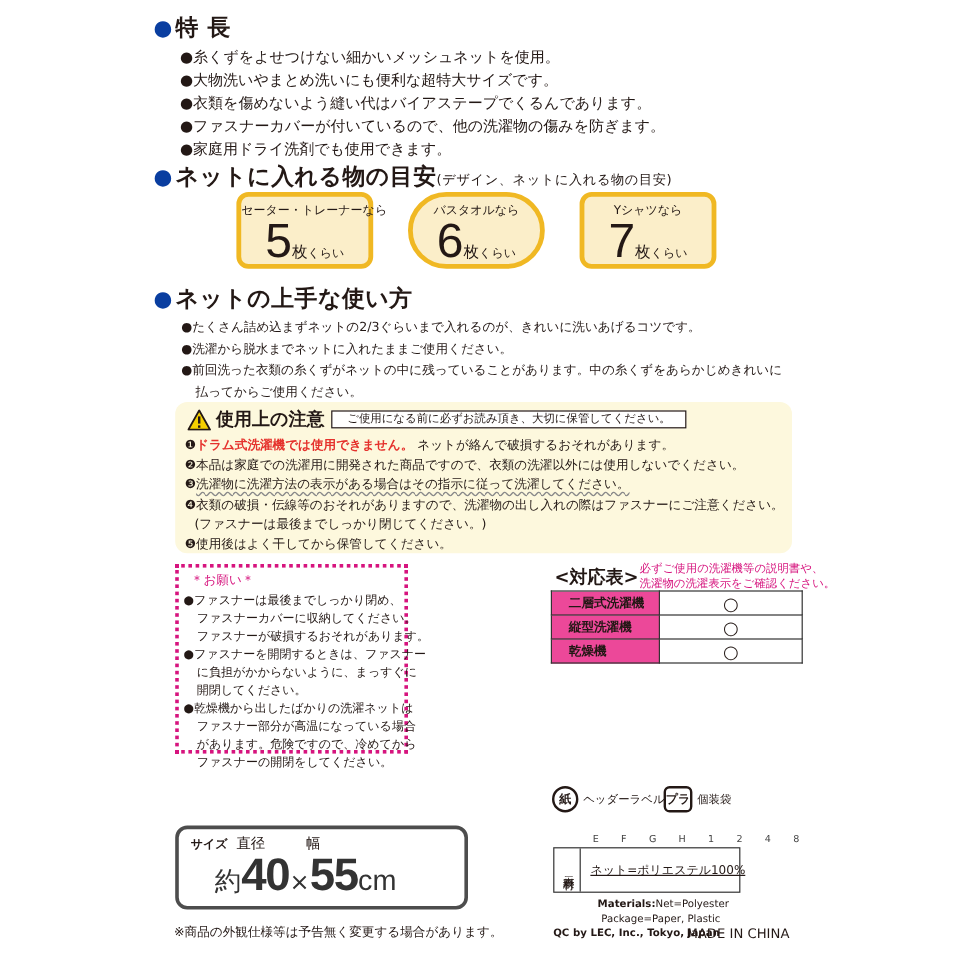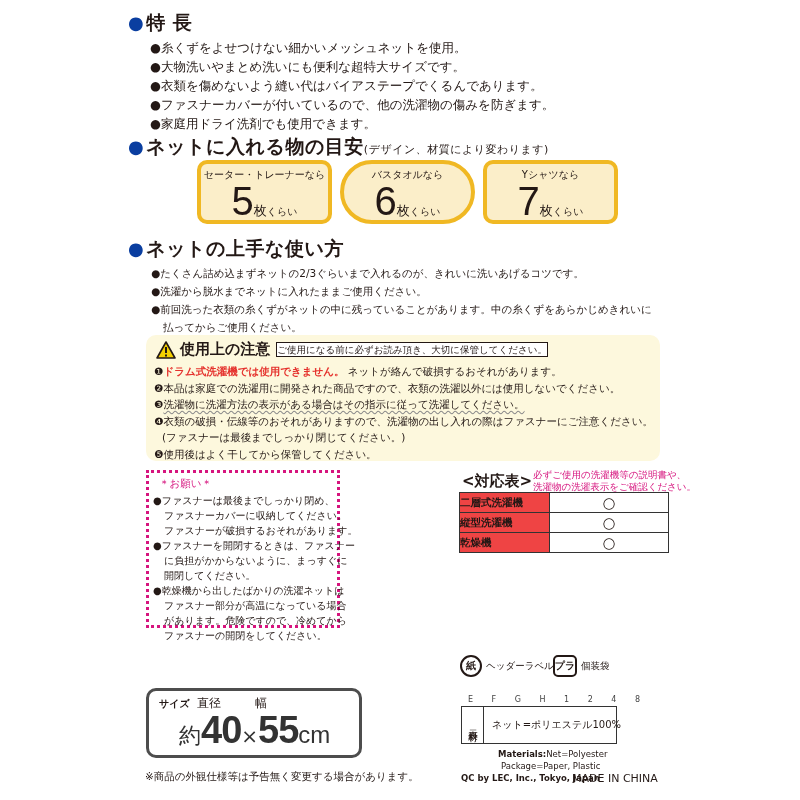--- a/index.html
+++ b/index.html
@@ -6,69 +6,69 @@
     html, body { width: 800px; height: 800px; background: #ffffff; overflow: hidden; }
     body { position: relative; font-family: "DejaVu Sans", "Liberation Sans", sans-serif; color: #231815; }
 
     .section-title { position: absolute; font-weight: bold; font-size: 19px; letter-spacing: 0.5px; white-space: nowrap; }
     .section-title .dot { color: #0a3ea0; font-size: 18px; margin-right: 2px; }
     .section-title .sub { font-size: 11px; font-weight: normal; }
 
     .feature-list { position: absolute; left: 150px; top: 38px; font-size: 12.5px; line-height: 19px; }
     .feature-list li { list-style: none; white-space: nowrap; }
 
-    .guide-box { position: absolute; top: 160px; width: 135px; height: 64px; background: #fbeec9; border: 4px solid #f0b823; border-radius: 10px; text-align: center; }
+    .guide-box { position: absolute; top: 160px; width: 114px; height: 64px; background: #fbeec9; border: 4px solid #f0b823; border-radius: 10px; text-align: center; }
     .guide-box .cap { font-size: 10px; margin-top: 4px; white-space: nowrap; }
     .guide-box .num { font-size: 40px; line-height: 38px; font-family: "Liberation Sans", sans-serif; }
     .guide-box .unit { font-size: 13px; }
     .guide-box .kurai { font-size: 10px; }
 
     .usage-list { position: absolute; left: 151px; top: 264px; font-size: 10.5px; line-height: 18px; }
     .usage-list li { list-style: none; white-space: nowrap; }
     .usage-list .indent { padding-left: 12px; }
 
     .caution { position: absolute; left: 146px; top: 335px; width: 514px; height: 126px; background: #fdf8dd; border-radius: 10px; }
     .caution-head { position: absolute; left: 10px; top: 5px; display: flex; align-items: center; white-space: nowrap; }
     .caution-head .warn { width: 20px; height: 18px; margin-right: 4px; }
     .caution-head .ttl { font-size: 15px; font-weight: bold; }
-    .caution-head .note { font-size: 9.5px; border: 1px solid #231815; padding: 0 0; margin-left: 6px; background: #fff; line-height: 13px; }
+    .caution-head .note { font-size: 9.5px; border: 1px solid #231815; padding: 0 12px; margin-left: 6px; background: #fff; line-height: 13px; }
     .caution-list { position: absolute; left: 8px; top: 28px; font-size: 10.5px; line-height: 16.5px; }
     .caution-list li { list-style: none; white-space: nowrap; }
     .caution-list .red { color: #e5322d; font-weight: bold; }
     .caution-list .wavy { text-decoration: underline wavy #8a8a8a; text-underline-offset: 2px; }
     .caution-list .paren { padding-left: 8px; }
 
     .request { position: absolute; left: 146px; top: 470px; width: 194px; height: 158px; border: 3px dotted #d6147e; padding: 4px 4px; }
     .request .rttl { color: #d6147e; font-size: 10.5px; margin-left: 6px; }
     .request ul { font-size: 10px; line-height: 15px; margin-top: 2px; }
     .request li { list-style: none; white-space: nowrap; }
     .request .cont { padding-left: 11px; }
 
     .compat-title { position: absolute; left: 462px; top: 472px; font-size: 15px; font-weight: bold; white-space: nowrap; }
     .compat-note { position: absolute; left: 533px; top: 469px; font-size: 9.5px; color: #d6147e; line-height: 12px; white-space: nowrap; }
     .compat-table { position: absolute; left: 459px; top: 492px; width: 210px; border-collapse: collapse; font-size: 10.5px; }
     .compat-table td { border: 1.5px solid #333; height: 20px; }
-    .compat-table td.k { background: #ef4444; font-weight: bold; padding-left: 0; width: 90px; }
+    .compat-table td.k { background: #ec4899; font-weight: bold; padding-left: 14px; width: 90px; }
     .compat-table td.v { text-align: center; font-size: 15px; }
 
     .recycle { position: absolute; top: 655px; display: flex; align-items: center; font-size: 9.5px; white-space: nowrap; }
     .recycle .mark { width: 22px; height: 22px; border: 2px solid #231815; border-radius: 50%; display: flex; align-items: center; justify-content: center; font-size: 10px; font-weight: bold; margin-right: 4px; }
     .recycle .mark.sq { border-radius: 5px; width: 24px; }
 
-    .codes { position: absolute; left: 468px; top: 695px; font-size: 8px; letter-spacing: 8px; white-space: nowrap; color: #444; }
+    .codes { position: absolute; left: 494px; top: 695px; font-size: 8px; letter-spacing: 8px; white-space: nowrap; color: #444; }
     .material-box { position: absolute; left: 461px; top: 706px; width: 156px; height: 38px; border: 1.5px solid #333; display: flex; }
     .material-box .lbl { width: 22px; border-right: 1.5px solid #333; font-size: 9.5px; writing-mode: vertical-rl; text-orientation: upright; display: flex; align-items: center; justify-content: center; letter-spacing: -1px; }
-    .material-box .val { flex: 1; display: flex; align-items: center; padding-left: 8px; font-size: 10px; white-space: nowrap; }
+    .material-box .val { flex: 1; display: flex; align-items: center; padding-left: 8px; font-size: 10px; white-space: nowrap; text-decoration: underline; }
     .en-mat { position: absolute; left: 461px; top: 748px; font-size: 8.5px; line-height: 12px; white-space: nowrap; }
     .en-mat b { font-weight: bold; padding-left: 37px; }
     .en-mat .pkg { padding-left: 40px; }
     .qc { position: absolute; left: 461px; top: 773px; font-size: 8.5px; font-weight: bold; white-space: nowrap; }
     .made { position: absolute; left: 572px; top: 772px; font-size: 11px; white-space: nowrap; }
 
-    .size-box { position: absolute; left: 146px; top: 688px; width: 216px; height: 70px; border: 3px solid #4d4d4d; border-radius: 10px; }
+    .size-box { position: absolute; left: 146px; top: 688px; width: 244px; height: 70px; border: 3px solid #4d4d4d; border-radius: 10px; }
     .size-box .sl { position: absolute; left: 10px; top: 6px; font-size: 10px; font-weight: bold; }
     .size-box .d1 { position: absolute; left: 48px; top: 4px; font-size: 12px; }
     .size-box .d2 { position: absolute; left: 106px; top: 4px; font-size: 12px; }
     .size-box .big { position: absolute; left: 30px; top: 18px; white-space: nowrap; color: #333; }
     .size-box .big .y { font-size: 22px; }
     .size-box .big .n { font-size: 38px; font-weight: bold; font-family: "Liberation Sans", sans-serif; letter-spacing: -1px; }
     .size-box .big .x { font-size: 20px; }
     .size-box .big .cm { font-size: 24px; font-family: "Liberation Sans", sans-serif; }
     .disclaimer { position: absolute; left: 145px; top: 770px; font-size: 10.5px; white-space: nowrap; }
   </style>
@@ -80,21 +80,21 @@
 </div>
 <ul class="feature-list">
   <li>●糸くずをよせつけない細かいメッシュネットを使用。</li>
   <li>●大物洗いやまとめ洗いにも便利な超特大サイズです。</li>
   <li>●衣類を傷めないよう縫い代はバイアステープでくるんであります。</li>
   <li>●ファスナーカバーが付いているので、他の洗濯物の傷みを防ぎます。</li>
   <li>●家庭用ドライ洗剤でも使用できます。</li>
 </ul>
 
 <div class="section-title" style="left:128px; top:134px;">
-  <span class="dot">●</span><span>ネットに入れる物の目安</span><span class="sub">(デザイン、材質により変わります)</span>
+  <span class="dot">●</span><span>ネットに入れる物の目安</span><span class="sub">(デザイン、ネットに入れる物の目安)</span>
 </div>
 <div class="guide-box" style="left:197px;">
   <div class="cap">セーター・トレーナーなら</div>
   <div><span class="num">5</span><span class="unit">枚</span><span class="kurai">くらい</span></div>
 </div>
 <div class="guide-box" style="left:340px;border-radius:32px;">
   <div class="cap">バスタオルなら</div>
   <div><span class="num">6</span><span class="unit">枚</span><span class="kurai">くらい</span></div>
 </div>
 <div class="guide-box" style="left:483px;">

